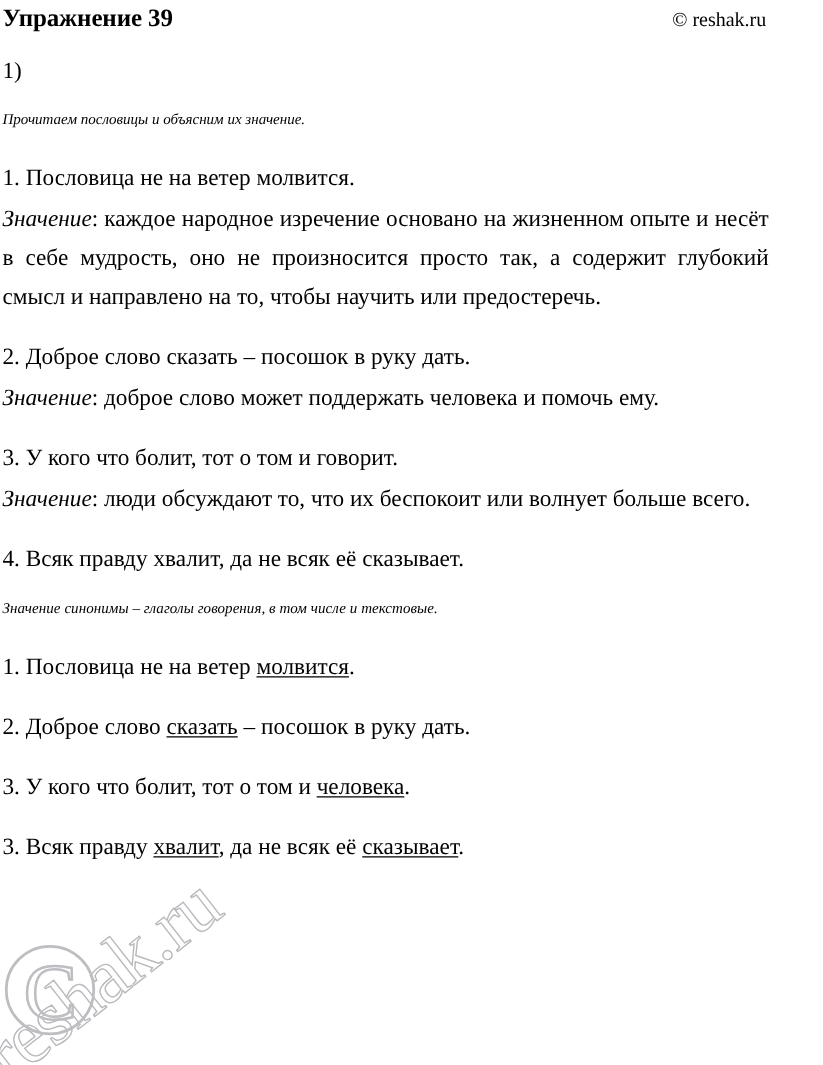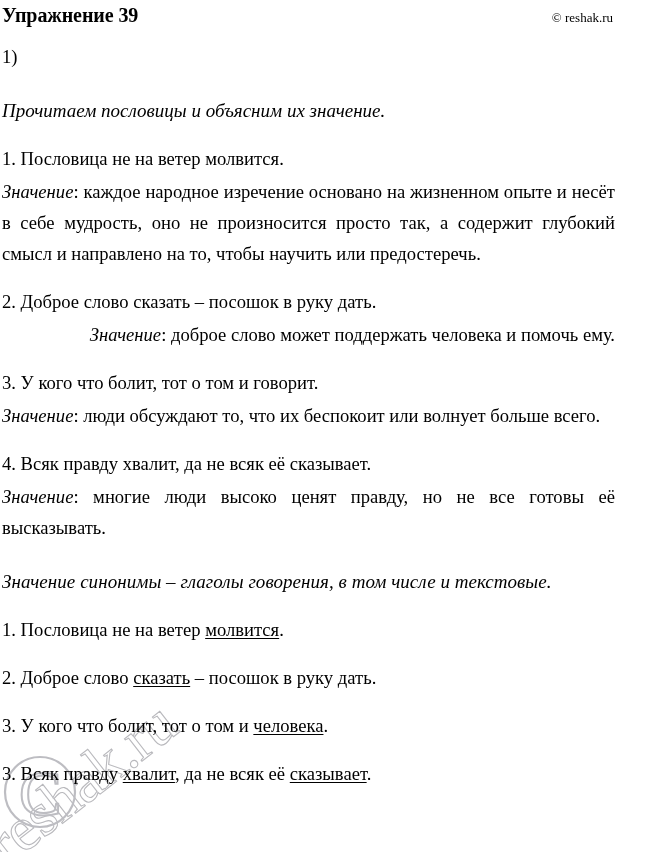--- a/index.html
+++ b/index.html
@@ -34,54 +34,54 @@
     justify-content: space-between;
     height: 28px;
   }
   .doc-title {
     font-size: 20px;
     font-weight: bold;
     letter-spacing: -0.1px;
     white-space: nowrap;
   }
   .copyright {
-    font-size: 13px;
+    font-size: 16px;
     font-weight: normal;
     white-space: nowrap;
     padding-right: 2px;
   }
   .marker {
     margin-top: 10px;
     font-size: 18.6px;
     line-height: 30px;
   }
   .instruction {
     font-style: italic;
-    margin-top: 24px;
-    font-size: 19px;
+    margin-top: 8px;
+    font-size: 12px;
     line-height: 30px;
     white-space: nowrap;
   }
   .instruction.wide {
     letter-spacing: 0.05px;
   }
   .proverb {
     margin-top: 18px;
     font-size: 18.6px;
     line-height: 30px;
   }
   .meaning {
     margin-top: 2px;
     font-size: 18.6px;
     line-height: 31px;
     text-align: justify;
     text-justify: inter-word;
   }
   .meaning.short {
-    text-align: right;
+    text-align: left;
   }
   .meaning-label {
     font-style: italic;
   }
   .listline {
     margin-top: 18px;
     font-size: 18.6px;
     line-height: 30px;
   }
   u.syn {
@@ -158,23 +158,20 @@
   <div class="meaning short">
     <span class="meaning-label">Значение</span><span>: доброе слово может поддержать человека и помочь ему.</span>
   </div>
 
   <div class="proverb">3. У кого что болит, тот о том и говорит.</div>
   <div class="meaning">
     <span class="meaning-label">Значение</span><span>: люди обсуждают то, что их беспокоит или волнует больше всего.</span>
   </div>
 
   <div class="proverb">4. Всяк правду хвалит, да не всяк её сказывает.</div>
-  <div class="meaning">
-    <span class="meaning-label">Значение</span><span>: многие люди высоко ценят правду, но не все готовы её высказывать.</span>
-  </div>
 
   <div class="instruction wide">Значение синонимы – глаголы говорения, в том числе и текстовые.</div>
 
   <div class="listline">
     <span>1. Пословица не на ветер </span><u class="syn">молвится</u><span>.</span>
   </div>
 
   <div class="listline">
     <span>2. Доброе слово </span><u class="syn">сказать</u><span> – посошок в руку дать.</span>
   </div>

